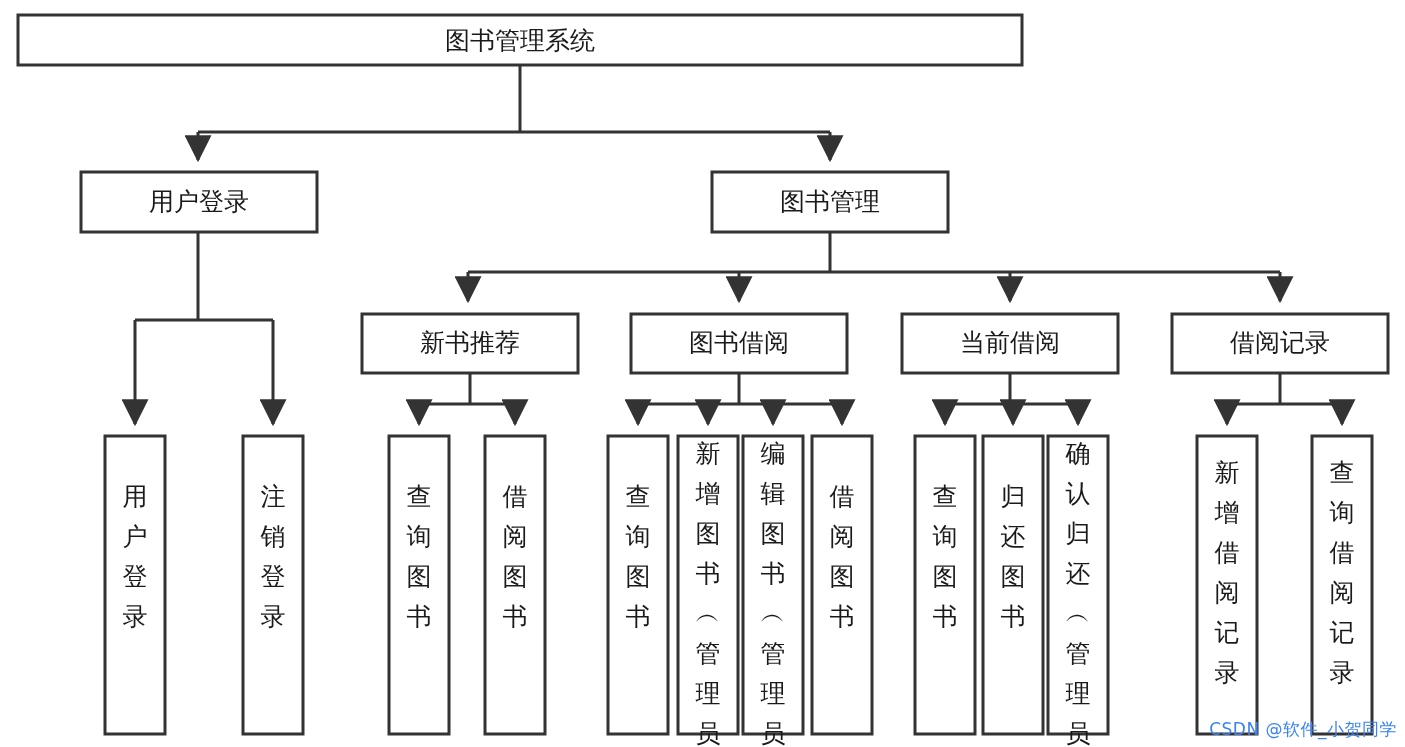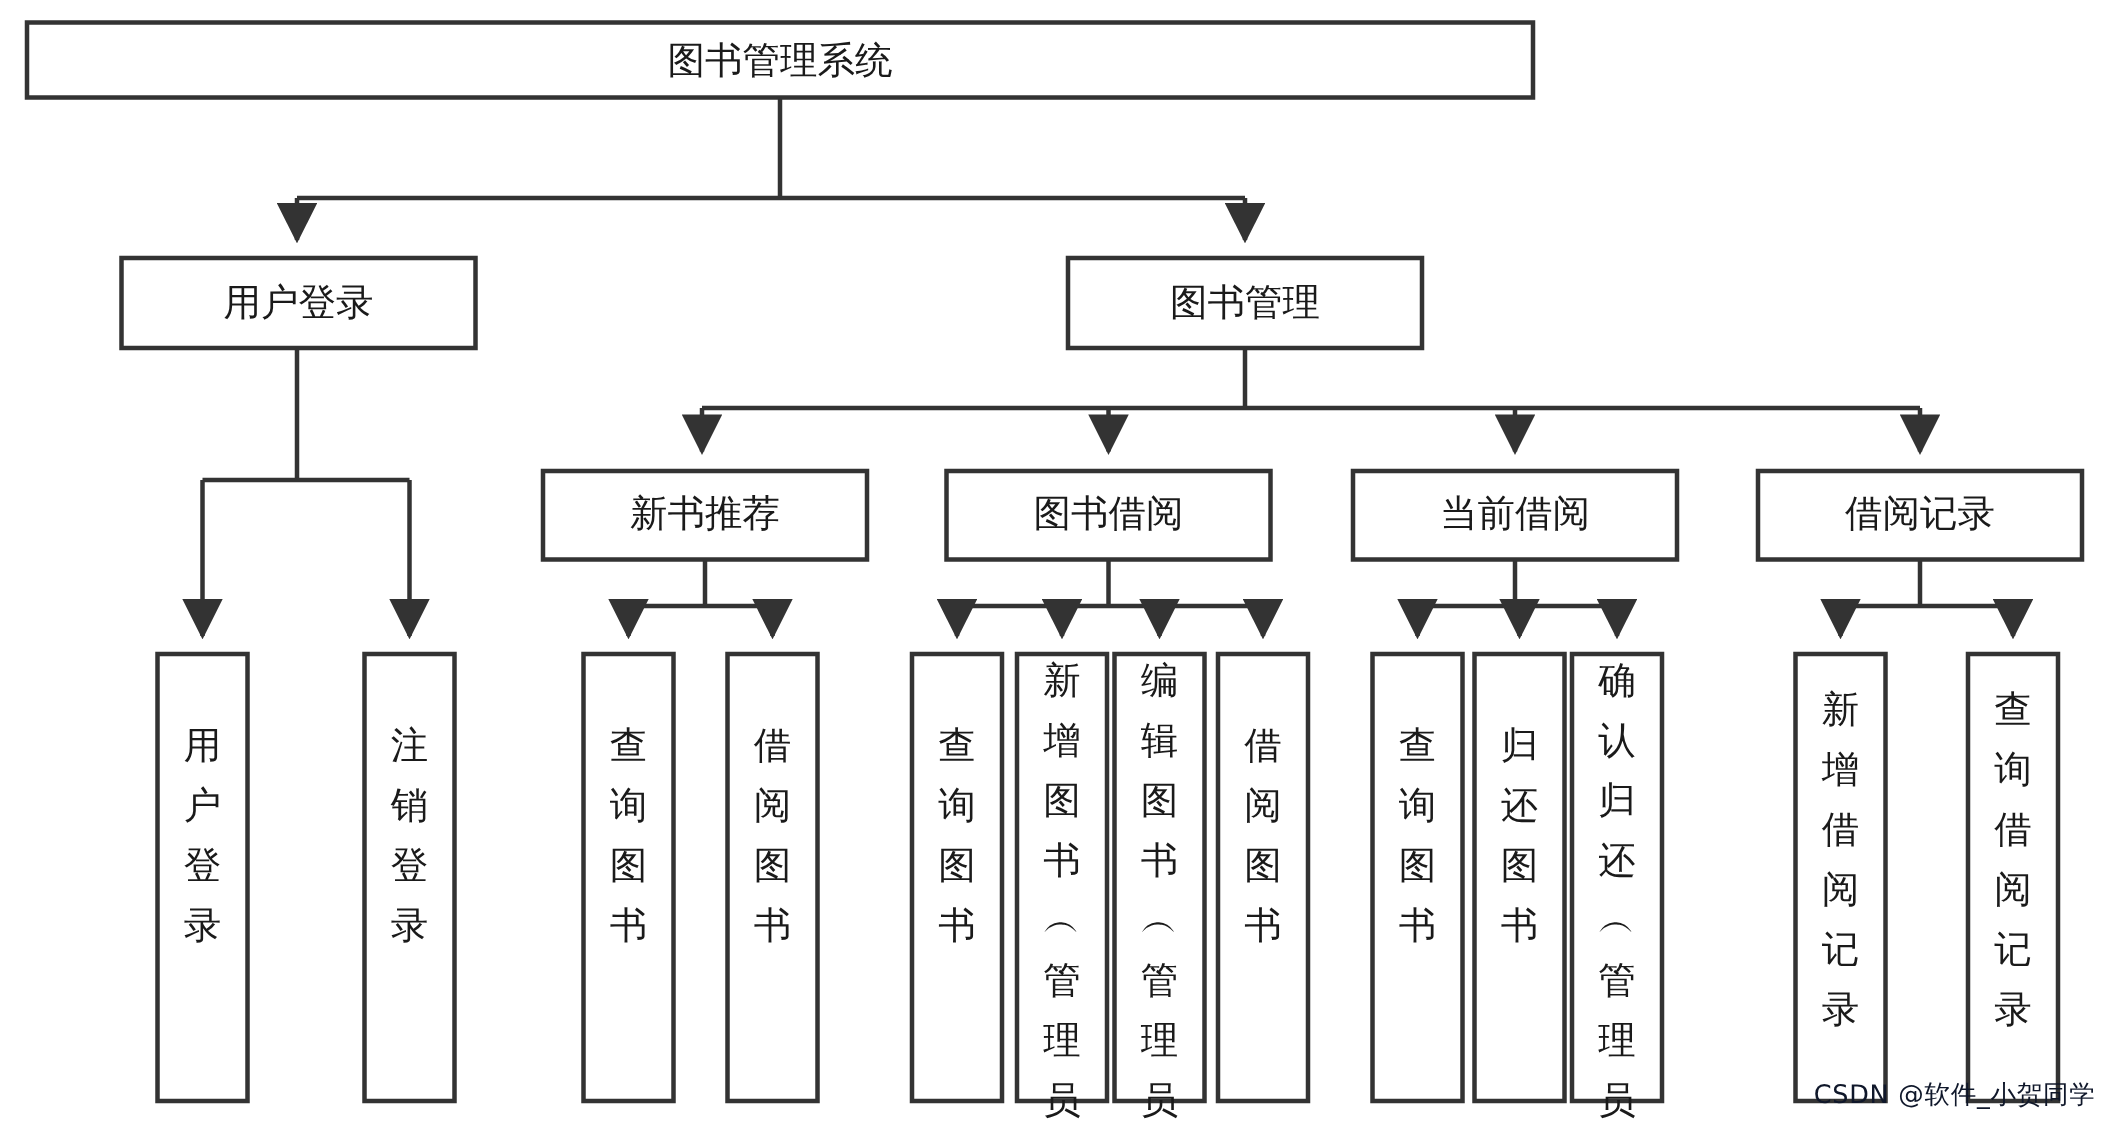--- a/index.html
+++ b/index.html
@@ -45,21 +45,21 @@
   .arrow-head {
     fill: #333333;
     stroke: none;
   }
   .watermark {
     position: absolute;
     right: 8px;
     bottom: 6px;
     font-family: "DejaVu Sans", "Liberation Sans", sans-serif;
     font-size: 17px;
-    color: #0f172a;
+    color: #3b82f6;
     letter-spacing: 0.5px;
     white-space: nowrap;
     user-select: none;
   }
 </style>
 </head>
 <body>
 
 <svg id="diagram" viewBox="0 0 1405 747" xmlns="http://www.w3.org/2000/svg">
 

